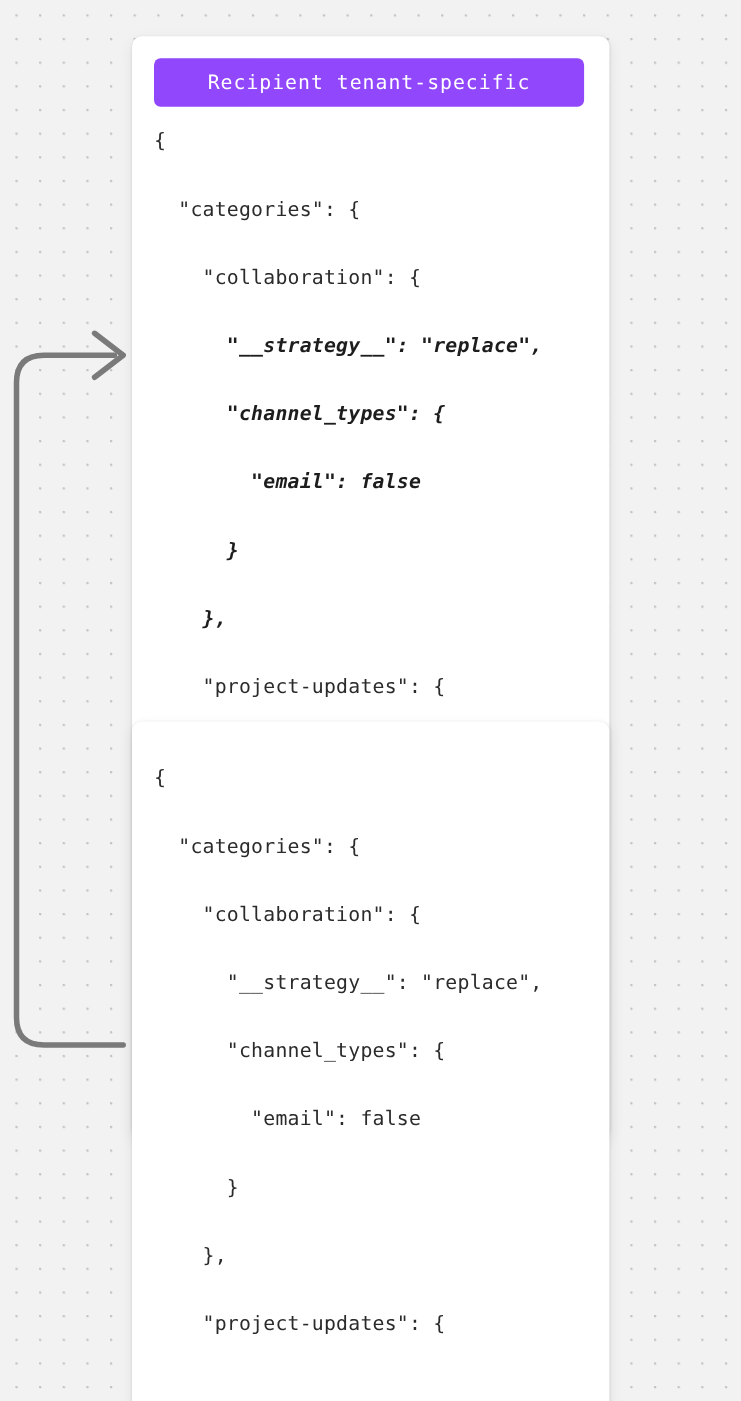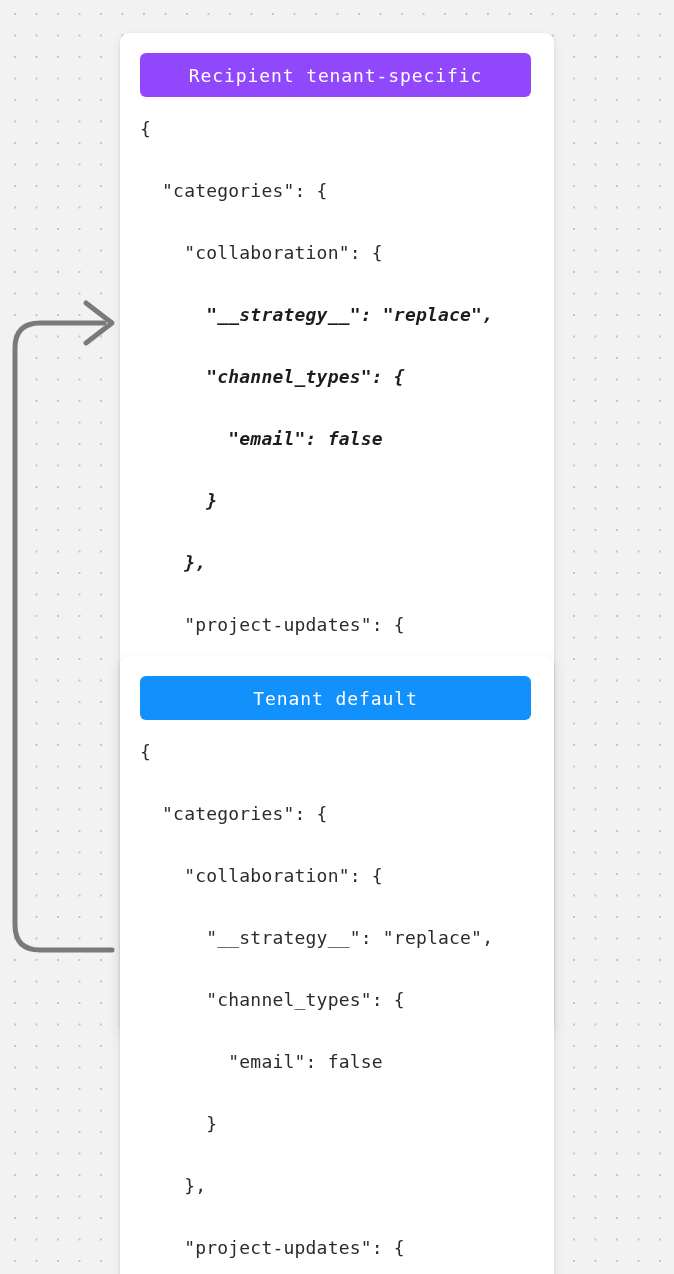--- a/index.html
+++ b/index.html
@@ -107,23 +107,20 @@
 <span class="code-line">    "project-updates": {</span>
 <span class="code-line">      "channel_types": {</span>
 <span class="code-line">        "email": true</span>
 <span class="code-line">      }</span>
 <span class="code-line">    }</span>
 <span class="code-line">  }</span>
 <span class="code-line">}</span></pre>
   </div>
 
   <div class="card" id="card-tenant">
-    <div class="card-header blue" style="background-color: rgb(18, 144, 251); color: rgb(255, 255, 255);">
-      <span>Tenant default</span>
-    </div>
     <pre class="code-block" id="code-tenant"><span class="code-line">{</span>
 <span class="code-line">  "categories": {</span>
 <span class="code-line">    "collaboration": {</span>
 <span class="code-line">      "__strategy__": "replace",</span>
 <span class="code-line">      "channel_types": {</span>
 <span class="code-line">        "email": false</span>
 <span class="code-line">      }</span>
 <span class="code-line">    },</span>
 <span class="code-line">    "project-updates": {</span>
 

